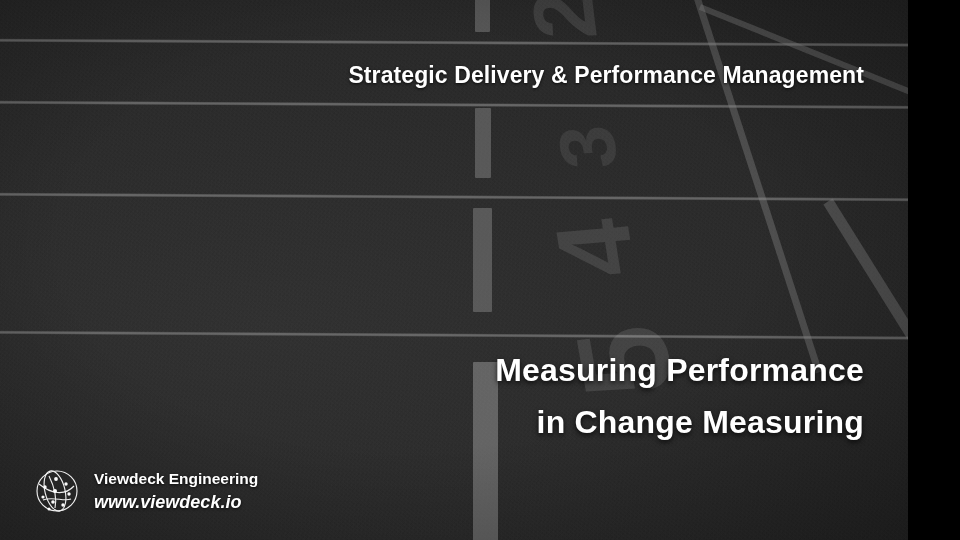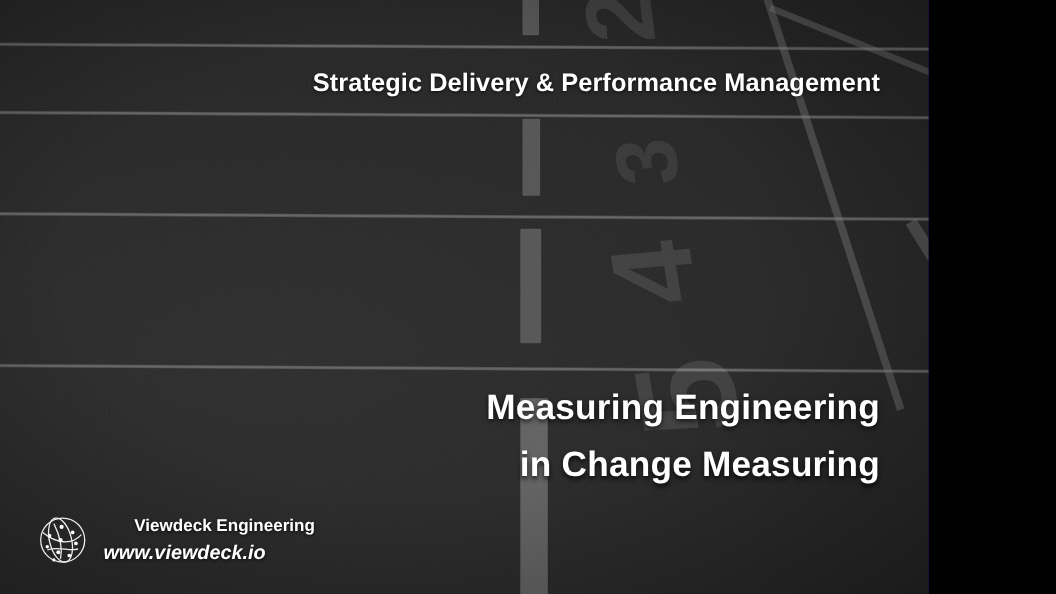--- a/index.html
+++ b/index.html
@@ -2,24 +2,24 @@
 <html><head>
 <meta charset="utf-8">
 <style>
   html, body {
     margin: 0;
     padding: 0;
     background: #000;
   }
   #slide {
     position: relative;
-    width: 844px;
+    width: 908px;
     height: 540px;
     overflow: hidden;
-    background: #4c1d95;
+    background: #ec4899;
     font-family: "Liberation Sans", sans-serif;
     -webkit-font-smoothing: antialiased;
   }
 
   
   .track {
     position: absolute;
     inset: 0;
     background:
       radial-gradient(ellipse 120% 90% at 30% 60%, #313131 0%, #2a2a2a 55%, #232323 100%);
@@ -126,21 +126,21 @@
     display: flex;
     align-items: center;
     gap: 13px;
   }
   .brand-logo { width: 50px; height: 50px; flex: 0 0 auto; }
   .brand-text {
     color: #ffffff;
     line-height: 1.34;
     text-shadow: 0 1px 3px rgba(0,0,0,.8);
   }
-  .brand-name { font-size: 15.5px; font-weight: 700; margin-left: 28px; }
+  .brand-name { font-size: 15.5px; font-weight: 700; }
   .brand-url  { font-size: 18px; font-weight: 700; text-align: center; font-style: italic; }
 </style>
 </head>
 <body>
 
 <div id="slide">
 
   <div class="track">
     <div class="track-noise"></div>
 
@@ -164,21 +164,21 @@
     <div class="lane-num n5">5</div>
 
     <div class="vignette"></div>
   </div>
 
   <div class="header-band">
     <div class="header-title">Strategic Delivery &amp; Performance Management</div>
   </div>
 
   <div class="main-title">
-    <span class="line">Measuring Engineering</span>
+    <span class="line">Measuring Performance</span>
     <span class="line">in Change Measuring</span>
   </div>
 
   <div class="brand">
     <span class="brand-logo">
       <svg viewBox="0 0 50 50" width="50" height="50" aria-hidden="true">
         <g fill="none" stroke="#ffffff" stroke-width="1.15" opacity=".92">
           <circle cx="26" cy="25" r="20"></circle>
           <ellipse cx="24" cy="25" rx="10" ry="20.5" transform="rotate(-14 24 25)"></ellipse>
           <path d="M8 18 C20 28, 34 30, 43 20"></path>

